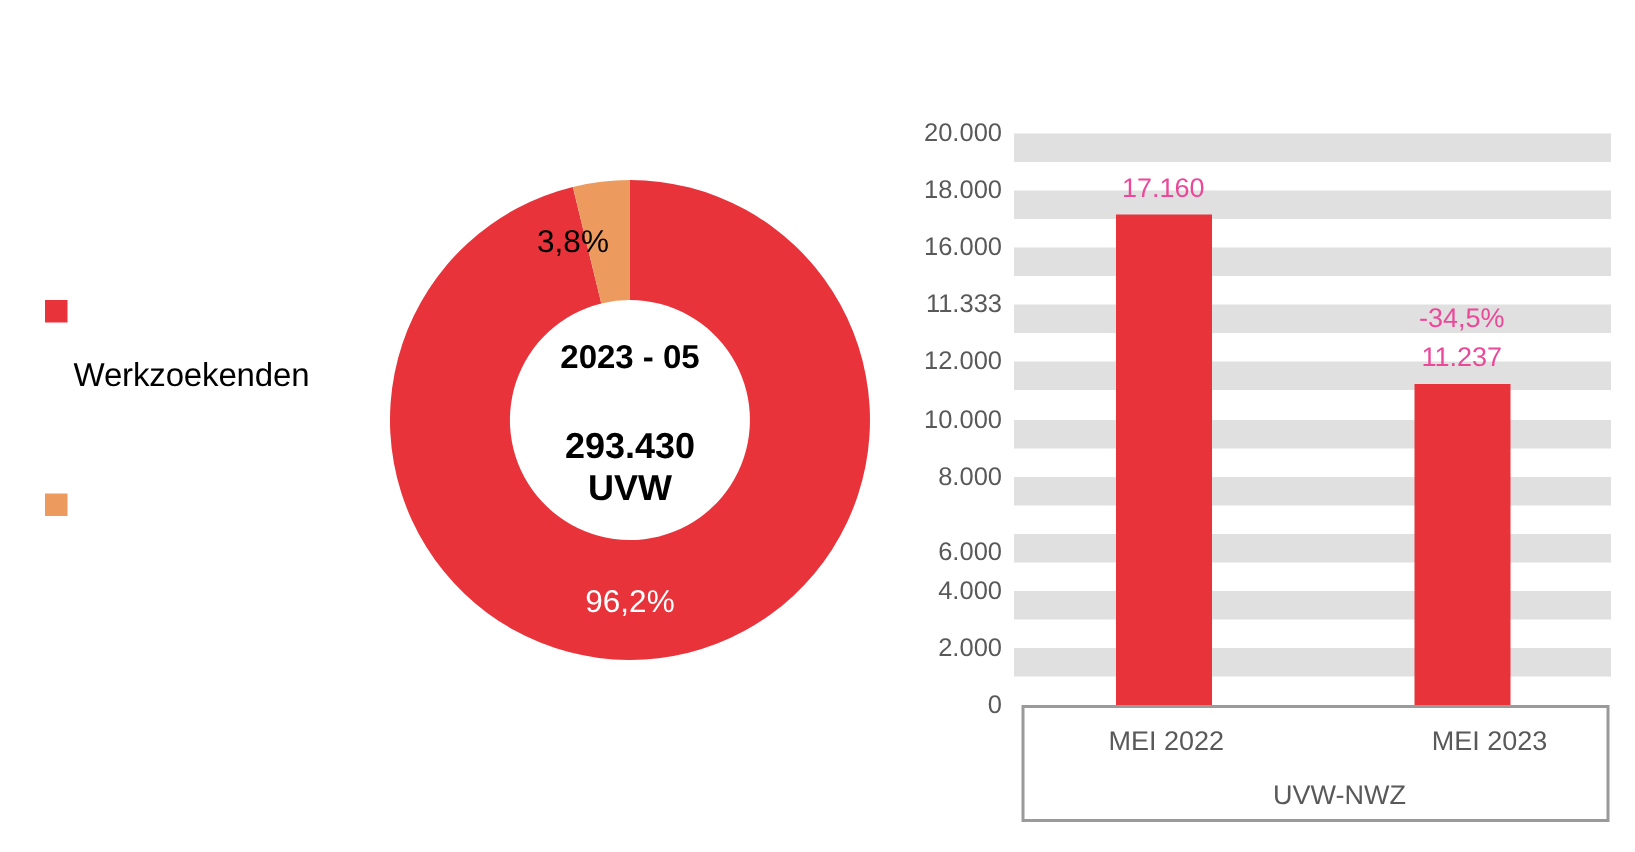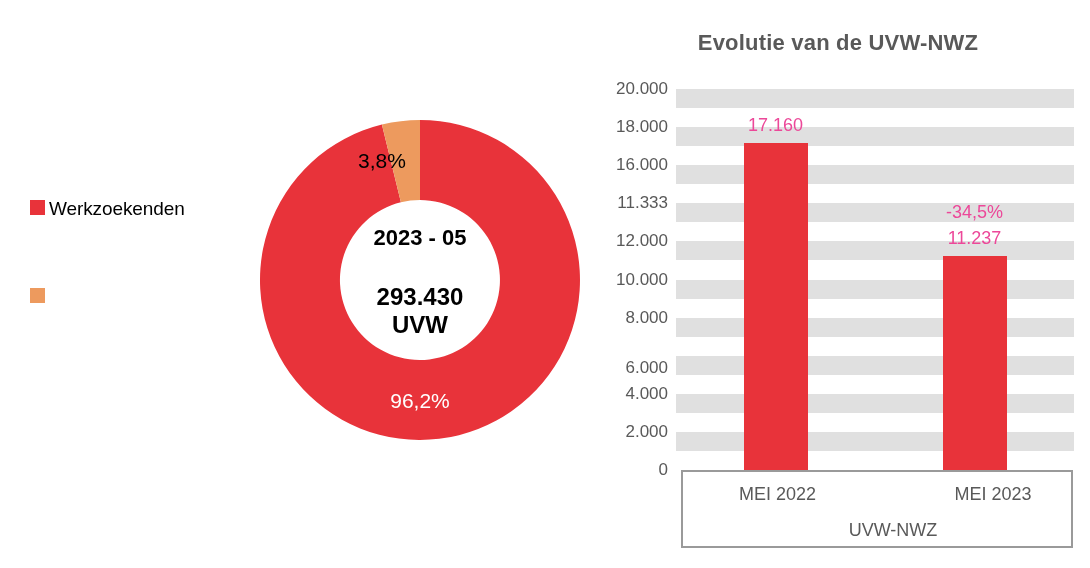--- a/index.html
+++ b/index.html
@@ -36,24 +36,25 @@
     margin-bottom: 62px;
   }
   .legend-swatch {
     width: 15px;
     height: 15px;
     flex: 0 0 15px;
     margin-top: 4px;
     margin-right: 4px;
   }
   .legend-label {
-    font-size: 19px;
+    font-size: 22px;
     color: #000000;
     line-height: 26px;
     letter-spacing: -0.1px;
+    margin-top: 41px;
   }
 
   #donut-svg {
     position: absolute;
     left: 240px;
     top: 100px;
   }
 
   .donut-center-line1 {
     font-family: "Liberation Sans", sans-serif;
@@ -217,21 +218,20 @@
     <text class="slice-pct-light" x="180" y="308" text-anchor="middle">96,2%</text>
 
     <text class="donut-center-line1" x="180" y="145" text-anchor="middle">2023 - 05</text>
     <text class="donut-center-line2" x="180" y="205" text-anchor="middle">293.430</text>
     <text class="donut-center-line3" x="180" y="233" text-anchor="middle">UVW</text>
   </svg>
 </div>
 
 <div id="bar-panel">
 
-  <div id="bar-title">Evolutie van de UVW-NWZ</div>
 
   <div id="plot-stripes">
       <div class="stripe" style="top: 0px; height: 19.05px;"></div>
       <div class="stripe" style="top: 38.1px; height: 19.05px;"></div>
       <div class="stripe" style="top: 76.2px; height: 19.05px;"></div>
       <div class="stripe" style="top: 114.3px; height: 19.05px;"></div>
       <div class="stripe" style="top: 152.4px; height: 19.05px;"></div>
       <div class="stripe" style="top: 190.5px; height: 19.05px;"></div>
       <div class="stripe" style="top: 228.6px; height: 19.05px;"></div>
       <div class="stripe" style="top: 266.7px; height: 19.05px;"></div>

